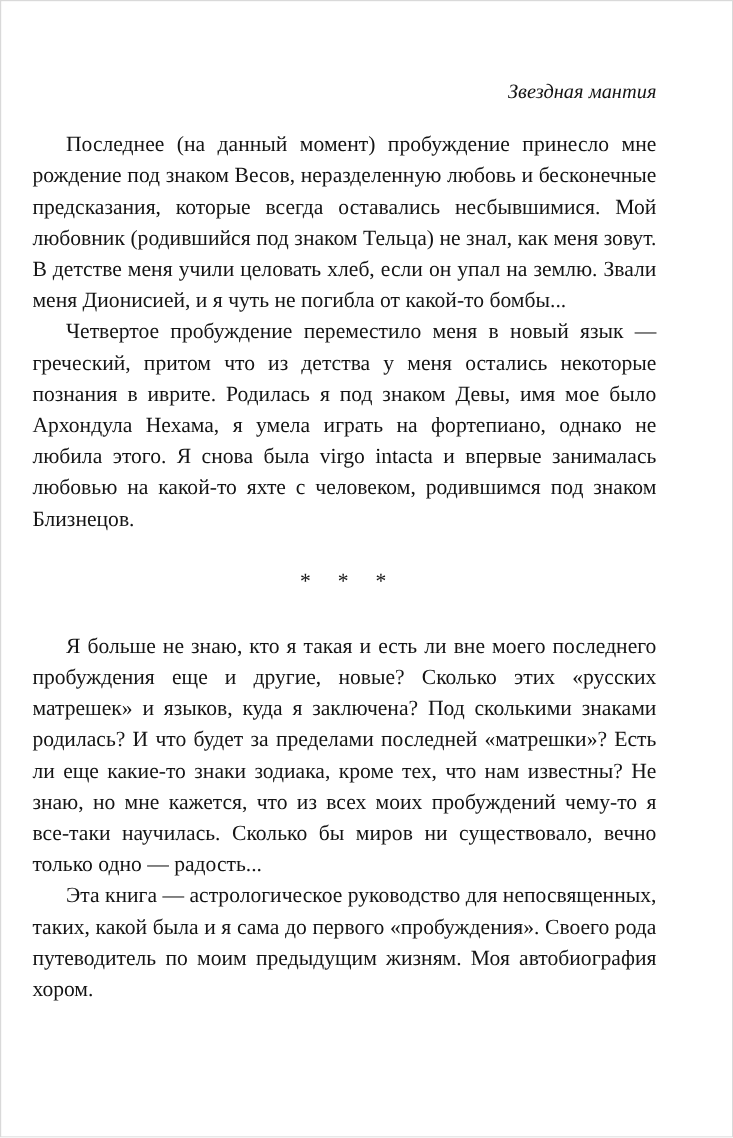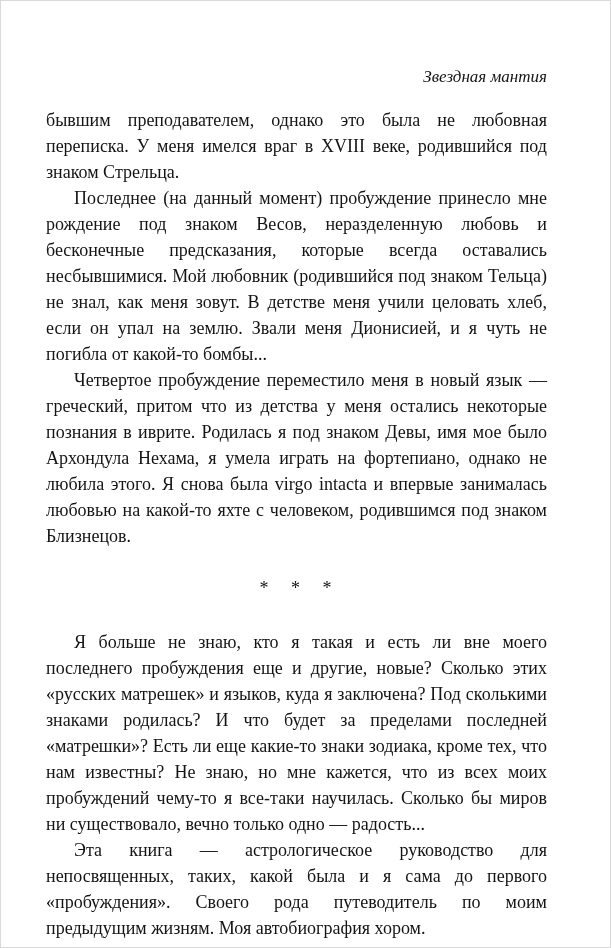--- a/index.html
+++ b/index.html
@@ -7,21 +7,21 @@
     padding: 0;
     background: #ffffff;
   }
   .page {
     position: relative;
     width: 611px;
     height: 948px;
     box-sizing: border-box;
     background: #ffffff;
     border: 1px solid #d9d9d9;
-    padding: 66px 63px 0 45px;
+    padding: 66px 63px 0 26px;
     font-family: "Liberation Serif", "DejaVu Serif", serif;
     color: #141414;
     overflow: hidden;
   }
   .running-head {
     text-align: right;
     font-style: italic;
     font-size: 17px;
     line-height: 20px;
     margin: 0 0 20px 0;
@@ -46,20 +46,19 @@
     margin: 26px 0 28px 0 !important;
     letter-spacing: 2px;
   }
 </style>
 </head>
 <body>
 
 <div class="page">
   <div class="running-head">Звездная мантия</div>
   <div class="content">
-      <p class="para">бывшим преподавателем, однако это была не любовная переписка. У меня имелся враг в XVIII веке, родившийся под знаком Стрельца.</p>
       <p class="para indent">Последнее (на данный момент) пробуждение принесло мне рождение под знаком Весов, неразделенную любовь и бесконечные предсказания, которые всегда оставались несбывшимися. Мой любовник (родившийся под знаком Тельца) не знал, как меня зовут. В детстве меня учили целовать хлеб, если он упал на землю. Звали меня Дионисией, и я чуть не погибла от какой-то бомбы...</p>
       <p class="para indent">Четвертое пробуждение переместило меня в новый язык — греческий, притом что из детства у меня остались некоторые познания в иврите. Родилась я под знаком Девы, имя мое было Архондула Нехама, я умела играть на фортепиано, однако не любила этого. Я снова была virgo intacta и впервые занималась любовью на какой-то яхте с человеком, родившимся под знаком Близнецов.</p>
       <p class="separator">* * *</p>
       <p class="para indent">Я больше не знаю, кто я такая и есть ли вне моего последнего пробуждения еще и другие, новые? Сколько этих «русских матрешек» и языков, куда я заключена? Под сколькими знаками родилась? И что будет за пределами последней «матрешки»? Есть ли еще какие-то знаки зодиака, кроме тех, что нам известны? Не знаю, но мне кажется, что из всех моих пробуждений чему-то я все-таки научилась. Сколько бы миров ни существовало, вечно только одно — радость...</p>
       <p class="para indent">Эта книга — астрологическое руководство для непосвященных, таких, какой была и я сама до первого «пробуждения». Своего рода путеводитель по моим предыдущим жизням. Моя автобиография хором.</p>
     </div>
 </div>
 
 </body></html>

